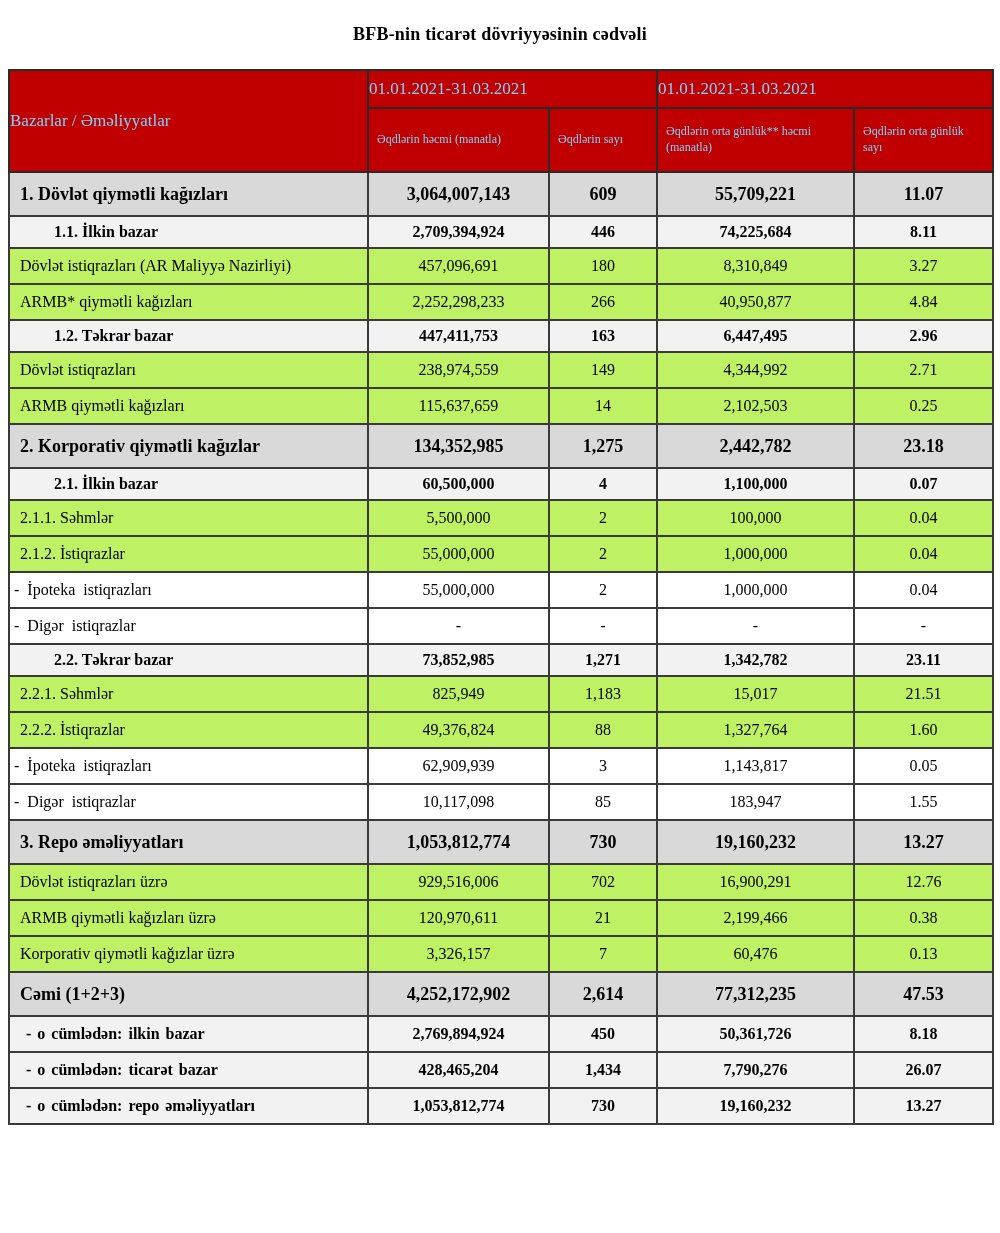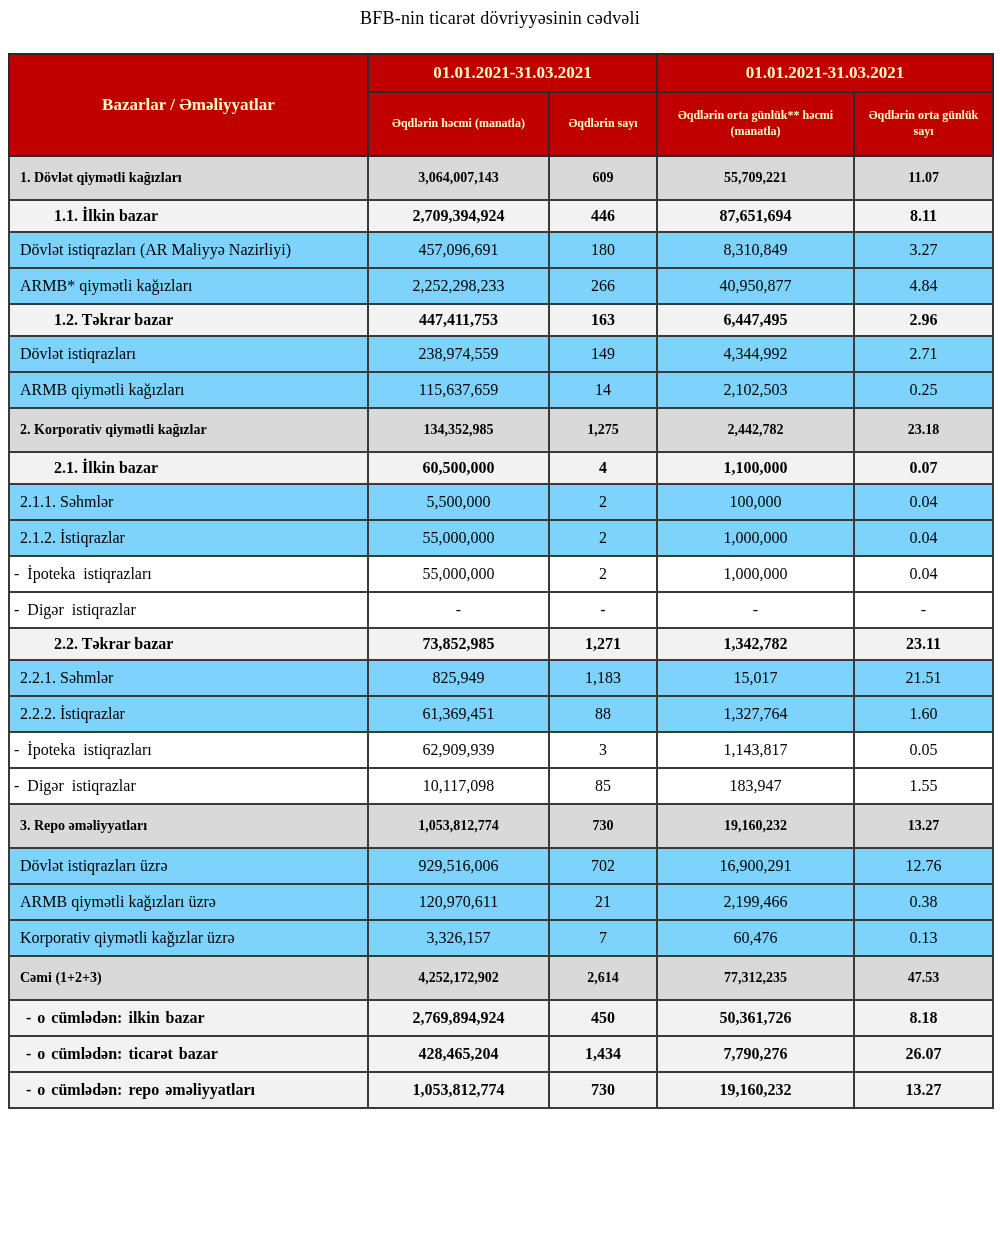--- a/index.html
+++ b/index.html
@@ -6,59 +6,59 @@
   html, body {
     width: 1000px;
     background: #ffffff;
     font-family: "Liberation Serif", serif;
     color: #000000;
   }
   .page { width: 1000px; height: 1233px; background: #ffffff; }
   .title {
     text-align: center;
     font-size: 18px;
-    font-weight: normal;
-    padding-top: 8px;
+    font-weight: bold;
+    padding-top: 24px;
     margin-bottom: 24px;
     letter-spacing: 0.2px;
   }
   table.bfb-table {
     border-collapse: collapse;
     width: 984px;
     margin-left: 8px;
     table-layout: fixed;
   }
   th, td {
     border: 2px solid #3a3a3a;
     font-family: "Liberation Serif", serif;
   }
   thead th {
     background: #C00000;
-    color: #fef9c3;
-    font-weight: bold;
-    text-align: center;
+    color: #7dd3fc;
+    font-weight: normal;
+    text-align: left;
     vertical-align: middle;
     border-color: #2a2a2a;
   }
   th.corner { font-size: 17px; }
   tr.period-row th { font-size: 17px; height: 38px; }
   tr.subhead-row th { font-size: 12px; height: 64px; padding: 4px 8px; line-height: 1.3; }
   tbody td {
     text-align: center;
     vertical-align: middle;
     font-size: 16px;
     padding: 4px 4px;
   }
   tbody td.label-cell { text-align: left; padding-left: 10px; padding-right: 6px; }
   tr.section { background: #D9D9D9; font-weight: bold; }
-  tr.section td { font-size: 14px; height: 44px; }
+  tr.section td { font-size: 18px; height: 44px; }
   tr.subsection { background: #F2F2F2; font-weight: bold; }
   tr.subsection td { height: 32px; }
   tr.subsection td.label-cell { padding-left: 44px; }
-  tr.data { background: #7dd3fc; }
+  tr.data { background: #bef264; }
   tr.data td { height: 36px; }
   tr.dash { background: #ffffff; }
   tr.dash td { height: 36px; }
   tr.dash td.label-cell { padding-left: 4px; word-spacing: 4px; }
   tr.subtotal { background: #F2F2F2; font-weight: bold; }
   tr.subtotal td { height: 36px; }
   tr.subtotal td.label-cell { padding-left: 16px; word-spacing: 2px; }
   .footnotes {
     margin: 6px 0 0 14px;
     font-size: 14.5px;
@@ -99,21 +99,21 @@
     <td class="num">3,064,007,143</td>
     <td class="num">609</td>
     <td class="num">55,709,221</td>
     <td class="num">11.07</td>
   </tr>
 
   <tr class="subsection">
     <td class="label-cell">1.1. İlkin bazar</td>
     <td class="num">2,709,394,924</td>
     <td class="num">446</td>
-    <td class="num">87,651,694</td>
+    <td class="num">74,225,684</td>
     <td class="num">8.11</td>
   </tr>
 
   <tr class="data">
     <td class="label-cell">Dövlət istiqrazları (AR Maliyyə Nazirliyi)</td>
     <td class="num">457,096,691</td>
     <td class="num">180</td>
     <td class="num">8,310,849</td>
     <td class="num">3.27</td>
   </tr>
@@ -209,21 +209,21 @@
   <tr class="data">
     <td class="label-cell">2.2.1. Səhmlər</td>
     <td class="num">825,949</td>
     <td class="num">1,183</td>
     <td class="num">15,017</td>
     <td class="num">21.51</td>
   </tr>
 
   <tr class="data">
     <td class="label-cell">2.2.2. İstiqrazlar</td>
-    <td class="num">61,369,451</td>
+    <td class="num">49,376,824</td>
     <td class="num">88</td>
     <td class="num">1,327,764</td>
     <td class="num">1.60</td>
   </tr>
 
   <tr class="dash">
     <td class="label-cell">- İpoteka istiqrazları</td>
     <td class="num">62,909,939</td>
     <td class="num">3</td>
     <td class="num">1,143,817</td>

